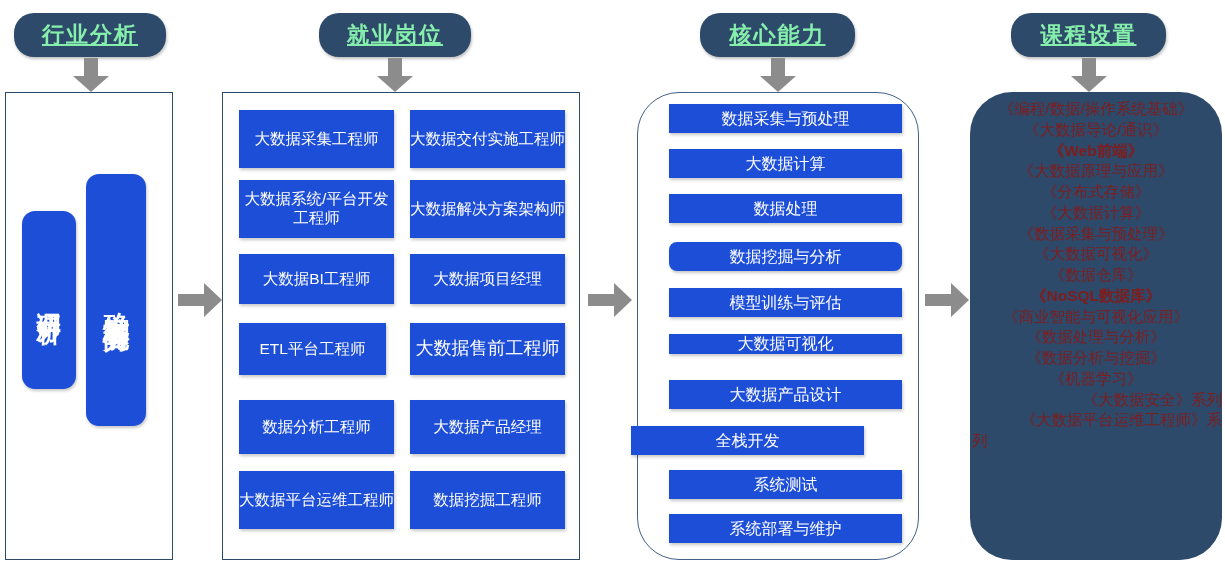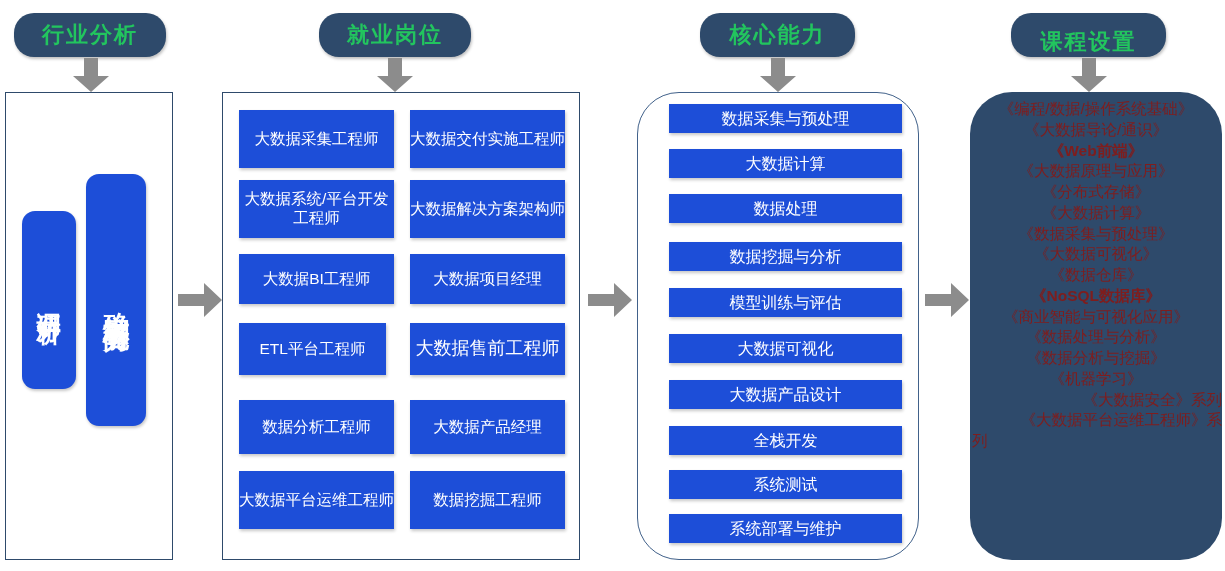--- a/index.html
+++ b/index.html
@@ -8,26 +8,27 @@
     background: #ffffff;
     font-family: "Liberation Sans", "DejaVu Sans", sans-serif;
     overflow: hidden;
   }
   #stage { position: relative; width: 1225px; height: 571px; }
 
   
   .pill {
     position: absolute;
     background: #2E4A6B;
-    color: #22c55e;
+    color: #86efac;
     border-radius: 20px;
     display: flex; align-items: center; justify-content: center;
     font-weight: bold;
     letter-spacing: 2px;
     box-shadow: 1px 2px 3px rgba(0,0,0,0.25);
+    text-decoration: underline;
   }
 
   
   .down-arrow { position: absolute; }
   .down-arrow svg { display: block; }
 
   
   .right-arrow { position: absolute; }
   .right-arrow svg { display: block; }
 
@@ -87,21 +88,21 @@
 
   <div class="pill" style="left:14px; top:13px; width:152px; height:44px; font-size:22px;">
     <span>行业分析</span>
   </div>
   <div class="pill" style="left:319px; top:13px; width:152px; height:44px; font-size:22px;">
     <span>就业岗位</span>
   </div>
   <div class="pill" style="left:700px; top:13px; width:155px; height:44px; font-size:22px;">
     <span>核心能力</span>
   </div>
-  <div class="pill" style="left:1011px; top:13px; width:155px; height:44px; font-size:22px;align-items:flex-end;">
+  <div class="pill" style="left:1011px; top:13px; width:155px; height:44px; font-size:22px;">
     <span>课程设置</span>
   </div>
 
   <div class="down-arrow" style="left:73px; top:58px;">
     <svg width="36" height="34" viewBox="0 0 36 34">
       <polygon points="11,0 25,0 25,18 36,18 18,34 0,18 11,18" fill="#8C8C8C"></polygon>
     </svg>
   </div>
   <div class="down-arrow" style="left:377px; top:58px;">
     <svg width="36" height="34" viewBox="0 0 36 34">
@@ -184,33 +185,33 @@
 
   <div class="box" style="left:669px; top:104px; width:233px; height:29px; font-size:16px;">
     <span>数据采集与预处理</span>
   </div>
   <div class="box" style="left:669px; top:149px; width:233px; height:29px; font-size:16px;">
     <span>大数据计算</span>
   </div>
   <div class="box" style="left:669px; top:194px; width:233px; height:29px; font-size:16px;">
     <span>数据处理</span>
   </div>
-  <div class="box" style="left:669px; top:242px; width:233px; height:29px; font-size:16px;">
+  <div class="box" style="left:669px; top:242px; width:233px; height:29px; font-size:16px;border-radius:8px;">
     <span>数据挖掘与分析</span>
   </div>
   <div class="box" style="left:669px; top:288px; width:233px; height:29px; font-size:16px;">
     <span>模型训练与评估</span>
   </div>
-  <div class="box" style="left:669px; top:334px; width:233px; height:29px; font-size:16px;">
+  <div class="box" style="left:669px; top:334px; width:233px; height:20px; font-size:16px;">
     <span>大数据可视化</span>
   </div>
   <div class="box" style="left:669px; top:380px; width:233px; height:29px; font-size:16px;">
     <span>大数据产品设计</span>
   </div>
-  <div class="box" style="left:669px; top:426px; width:233px; height:29px; font-size:16px;">
+  <div class="box" style="left:631px; top:426px; width:233px; height:29px; font-size:16px;">
     <span>全栈开发</span>
   </div>
   <div class="box" style="left:669px; top:470px; width:233px; height:29px; font-size:16px;">
     <span>系统测试</span>
   </div>
   <div class="box" style="left:669px; top:514px; width:233px; height:29px; font-size:16px;">
     <span>系统部署与维护</span>
   </div>
 
   <div class="right-arrow" style="left:925px; top:283px;">

